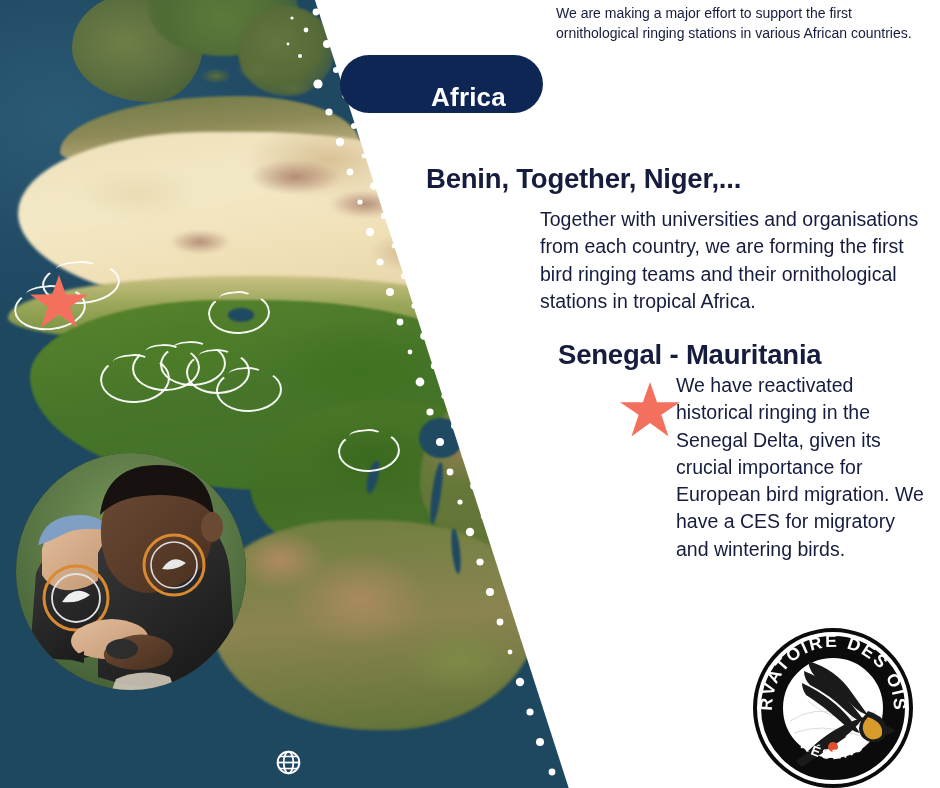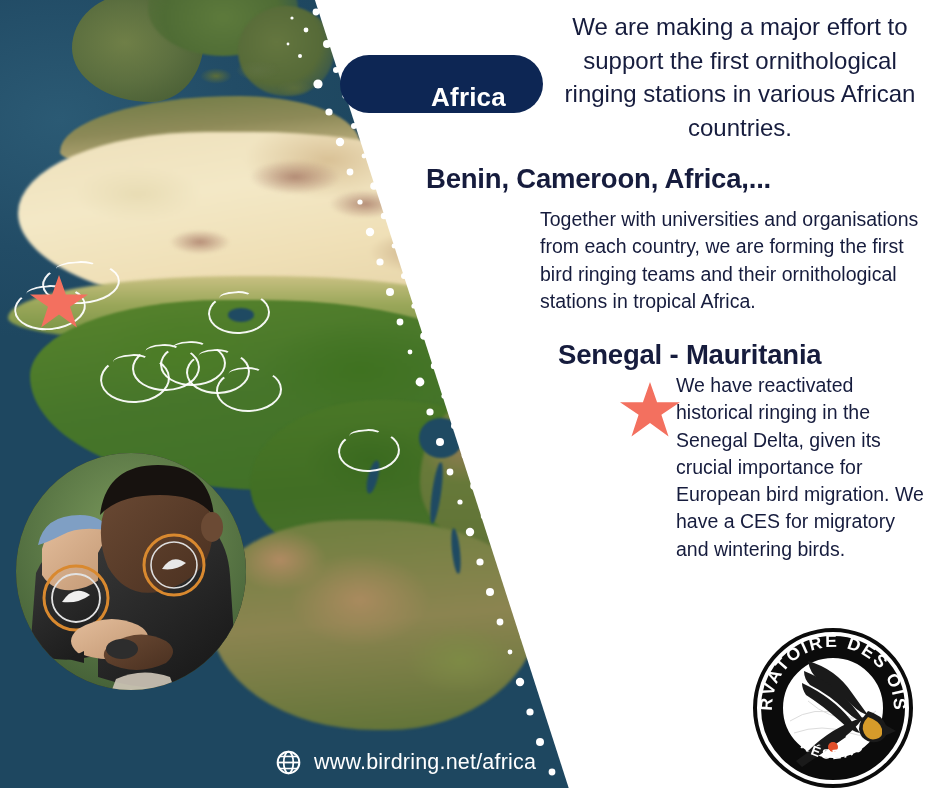--- a/index.html
+++ b/index.html
@@ -200,24 +200,23 @@
   }
   .pill-label {
     color: #ffffff;
     font-size: 26px;
     font-weight: bold;
     letter-spacing: .2px;
   }
 
   .intro {
     position: absolute;
-    left: 556px; top: 10px; width: 368px;
-    font-size: 24px; line-height: 1.40;
+    left: 556px; top: 4px; width: 368px;
+    font-size: 14px; line-height: 1.40;
     color: #161c3d;
-    text-align: center;
   }
 
   .h-benin {
     position: absolute;
     left: 426px; top: 164px; width: 500px;
     font-size: 27.5px; font-weight: bold; line-height: 1.1;
     color: #161c3d;
     letter-spacing: -.2px;
   }
   .p-benin {
@@ -403,21 +402,21 @@
       <circle cx="584" cy="716" r="1.6"></circle>
     </g>
   </svg>
 
   <div class="pill">
     <span class="pill-label">Africa</span>
   </div>
 
   <p class="intro">We are making a major effort to support the first ornithological ringing stations in various African countries.</p>
 
-  <h2 class="h-benin">Benin, Cameroon, Africa,...</h2>
+  <h2 class="h-benin">Benin, Together, Niger,...</h2>
   <p class="p-benin">Together with universities and organisations from each country, we are forming the first bird ringing teams and their ornithological stations in tropical Africa.</p>
 
   <h2 class="h-senegal">Senegal - Mauritania</h2>
   <div class="star star-inline"></div>
   <p class="p-senegal">We have reactivated historical ringing in the Senegal Delta, given its crucial importance for European bird migration. We have a CES for migratory and wintering birds.</p>
 
   <div class="photo">
     <svg width="230" height="237" viewBox="0 0 230 237" aria-hidden="true">
       <defs>
         <radialGradient id="bgv" cx="50%" cy="35%" r="75%">
@@ -473,21 +472,20 @@
   </div>
 
   <div class="footer">
     <svg class="globe-icon" viewBox="0 0 24 24" aria-hidden="true">
       <circle cx="12" cy="12" r="10.4" fill="none" stroke="#ffffff" stroke-width="1.9"></circle>
       <ellipse cx="12" cy="12" rx="4.6" ry="10.4" fill="none" stroke="#ffffff" stroke-width="1.7"></ellipse>
       <line x1="1.6" y1="12" x2="22.4" y2="12" stroke="#ffffff" stroke-width="1.7"></line>
       <path d="M3.3 6.2 h17.4" fill="none" stroke="#ffffff" stroke-width="1.5"></path>
       <path d="M3.3 17.8 h17.4" fill="none" stroke="#ffffff" stroke-width="1.5"></path>
     </svg>
-    <span class="footer-url">www.birdring.net/africa</span>
   </div>
 
   <div class="logo">
     <svg viewBox="0 0 166 166" aria-hidden="true">
       <defs>
         <path id="arcTop" d="M 22 83 A 61 61 0 0 1 144 83"></path>
         <path id="arcBot" d="M 32 83 A 51 51 0 0 0 134 83"></path>
       </defs>
       <circle cx="83" cy="83" r="79" fill="#ffffff"></circle>
       <circle cx="83" cy="83" r="78" fill="none" stroke="#0b0b0b" stroke-width="4"></circle>

